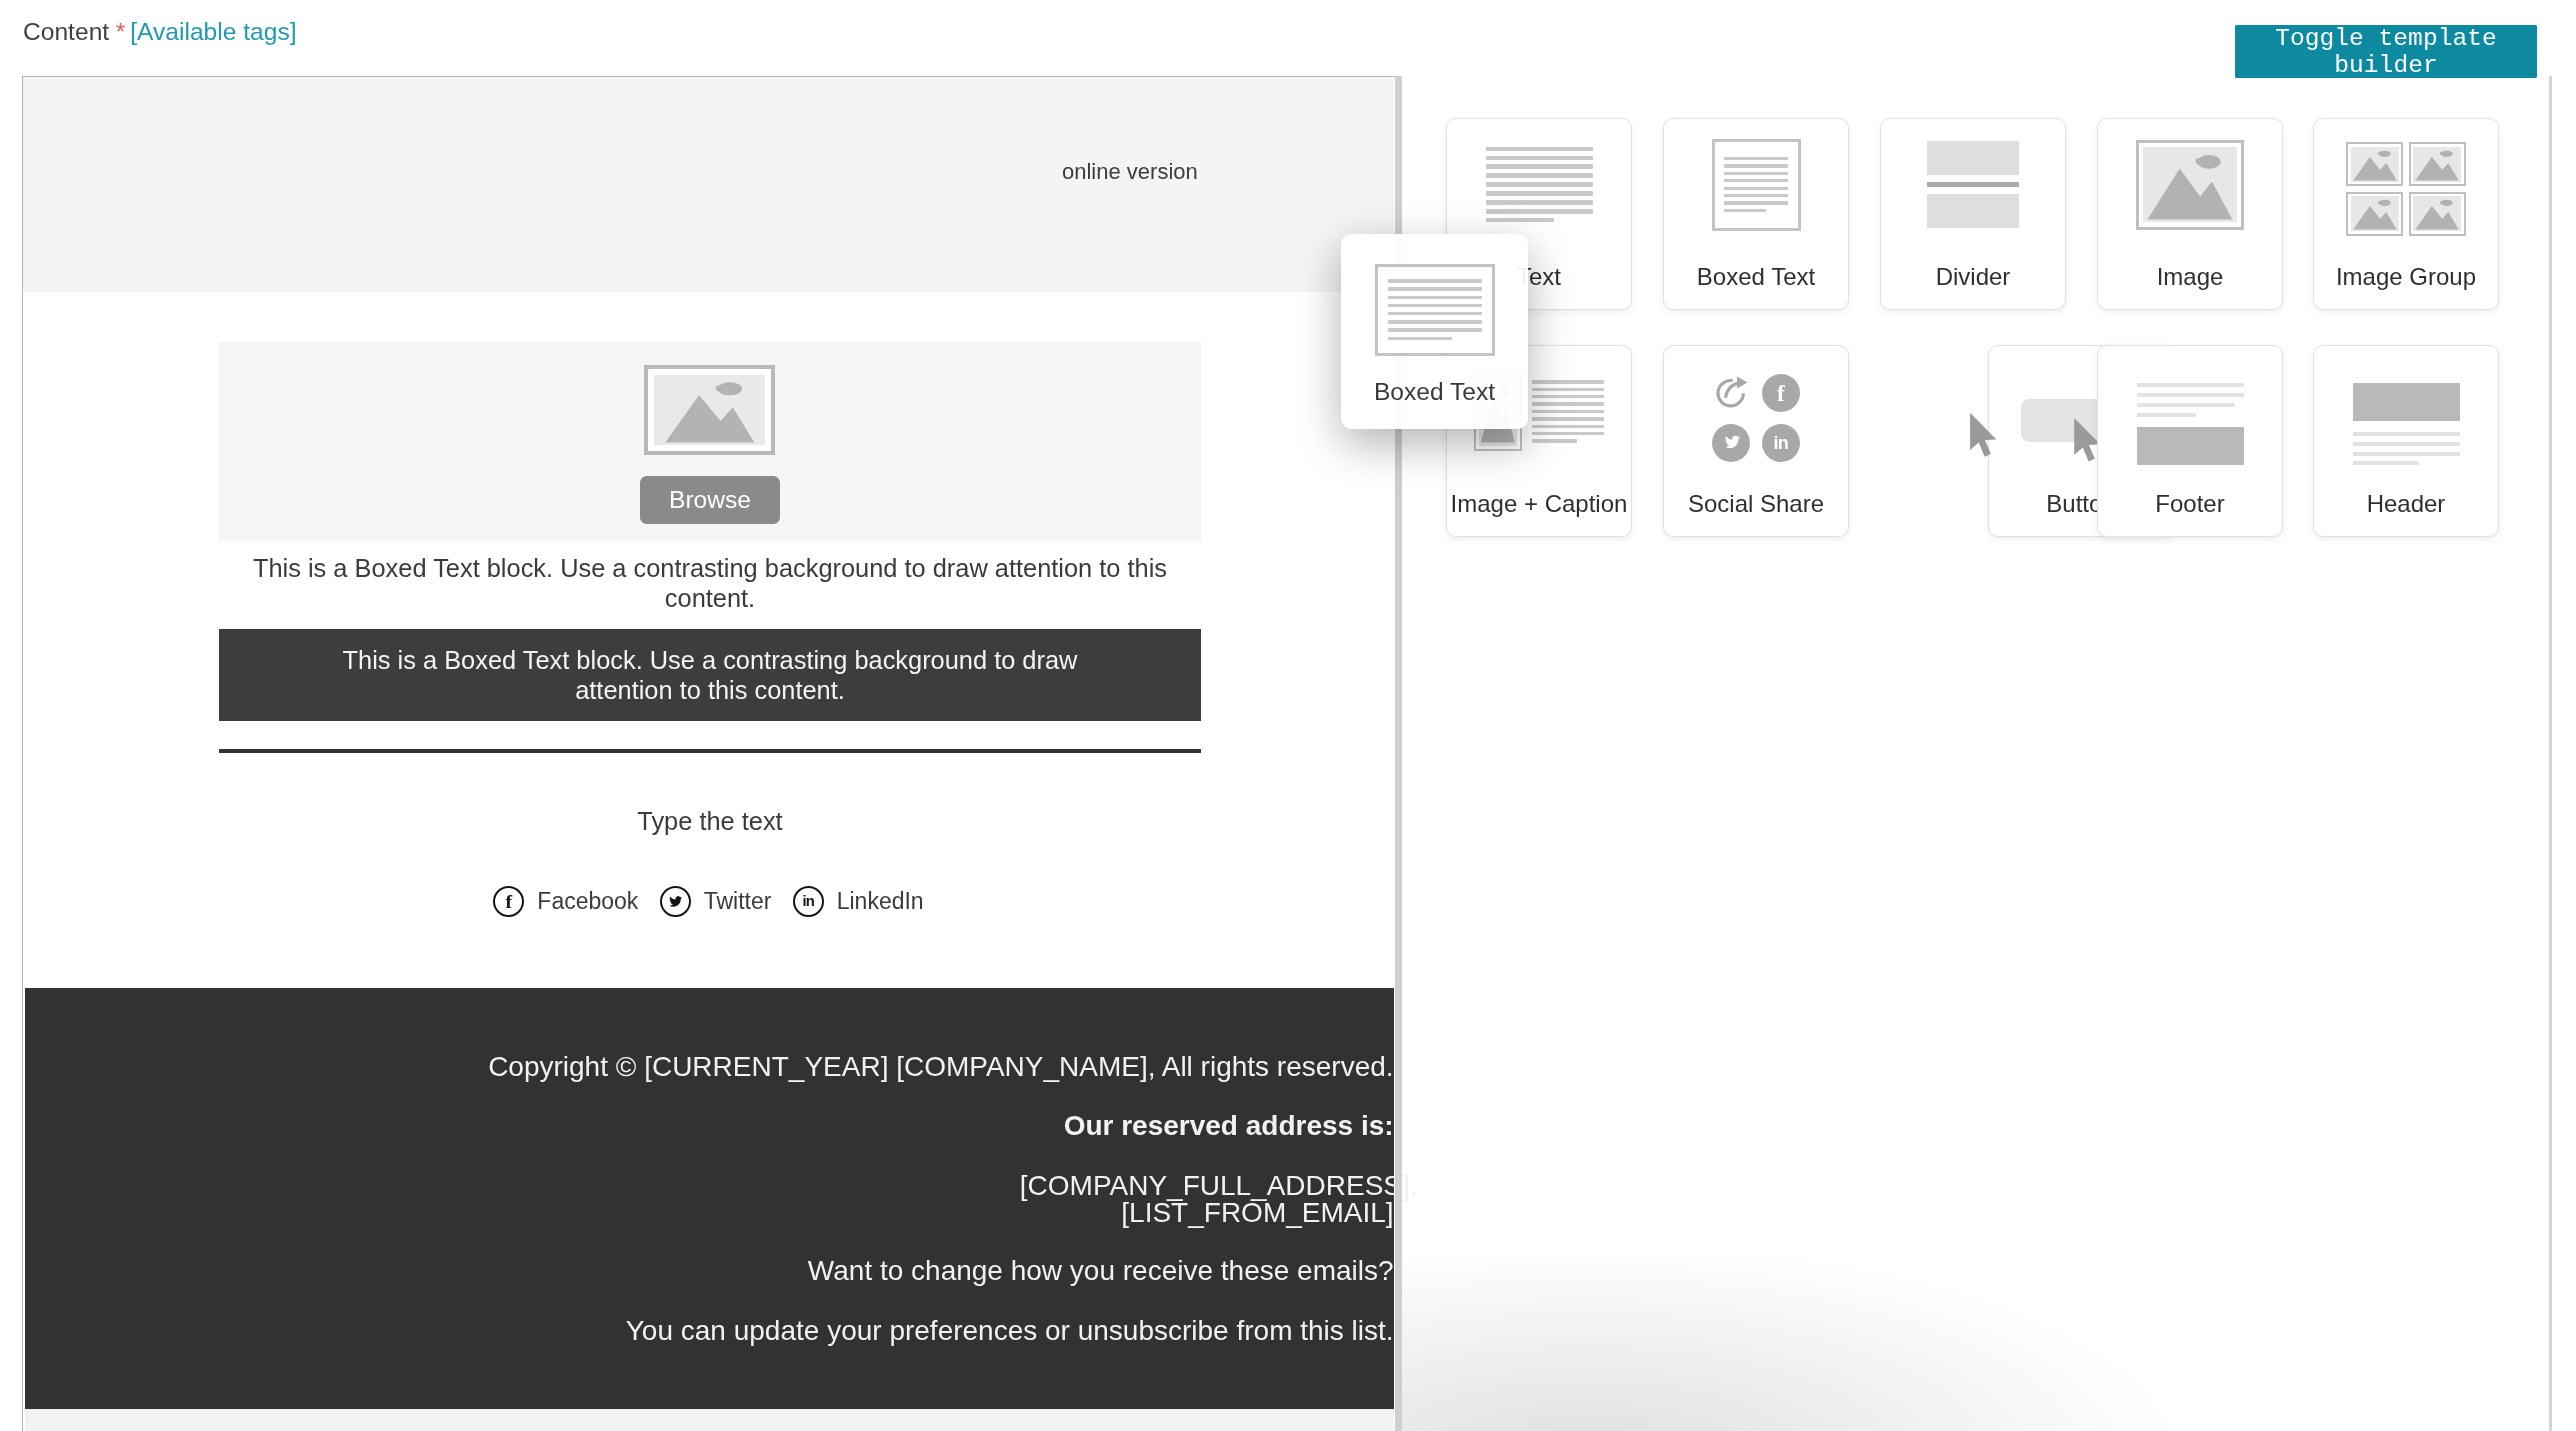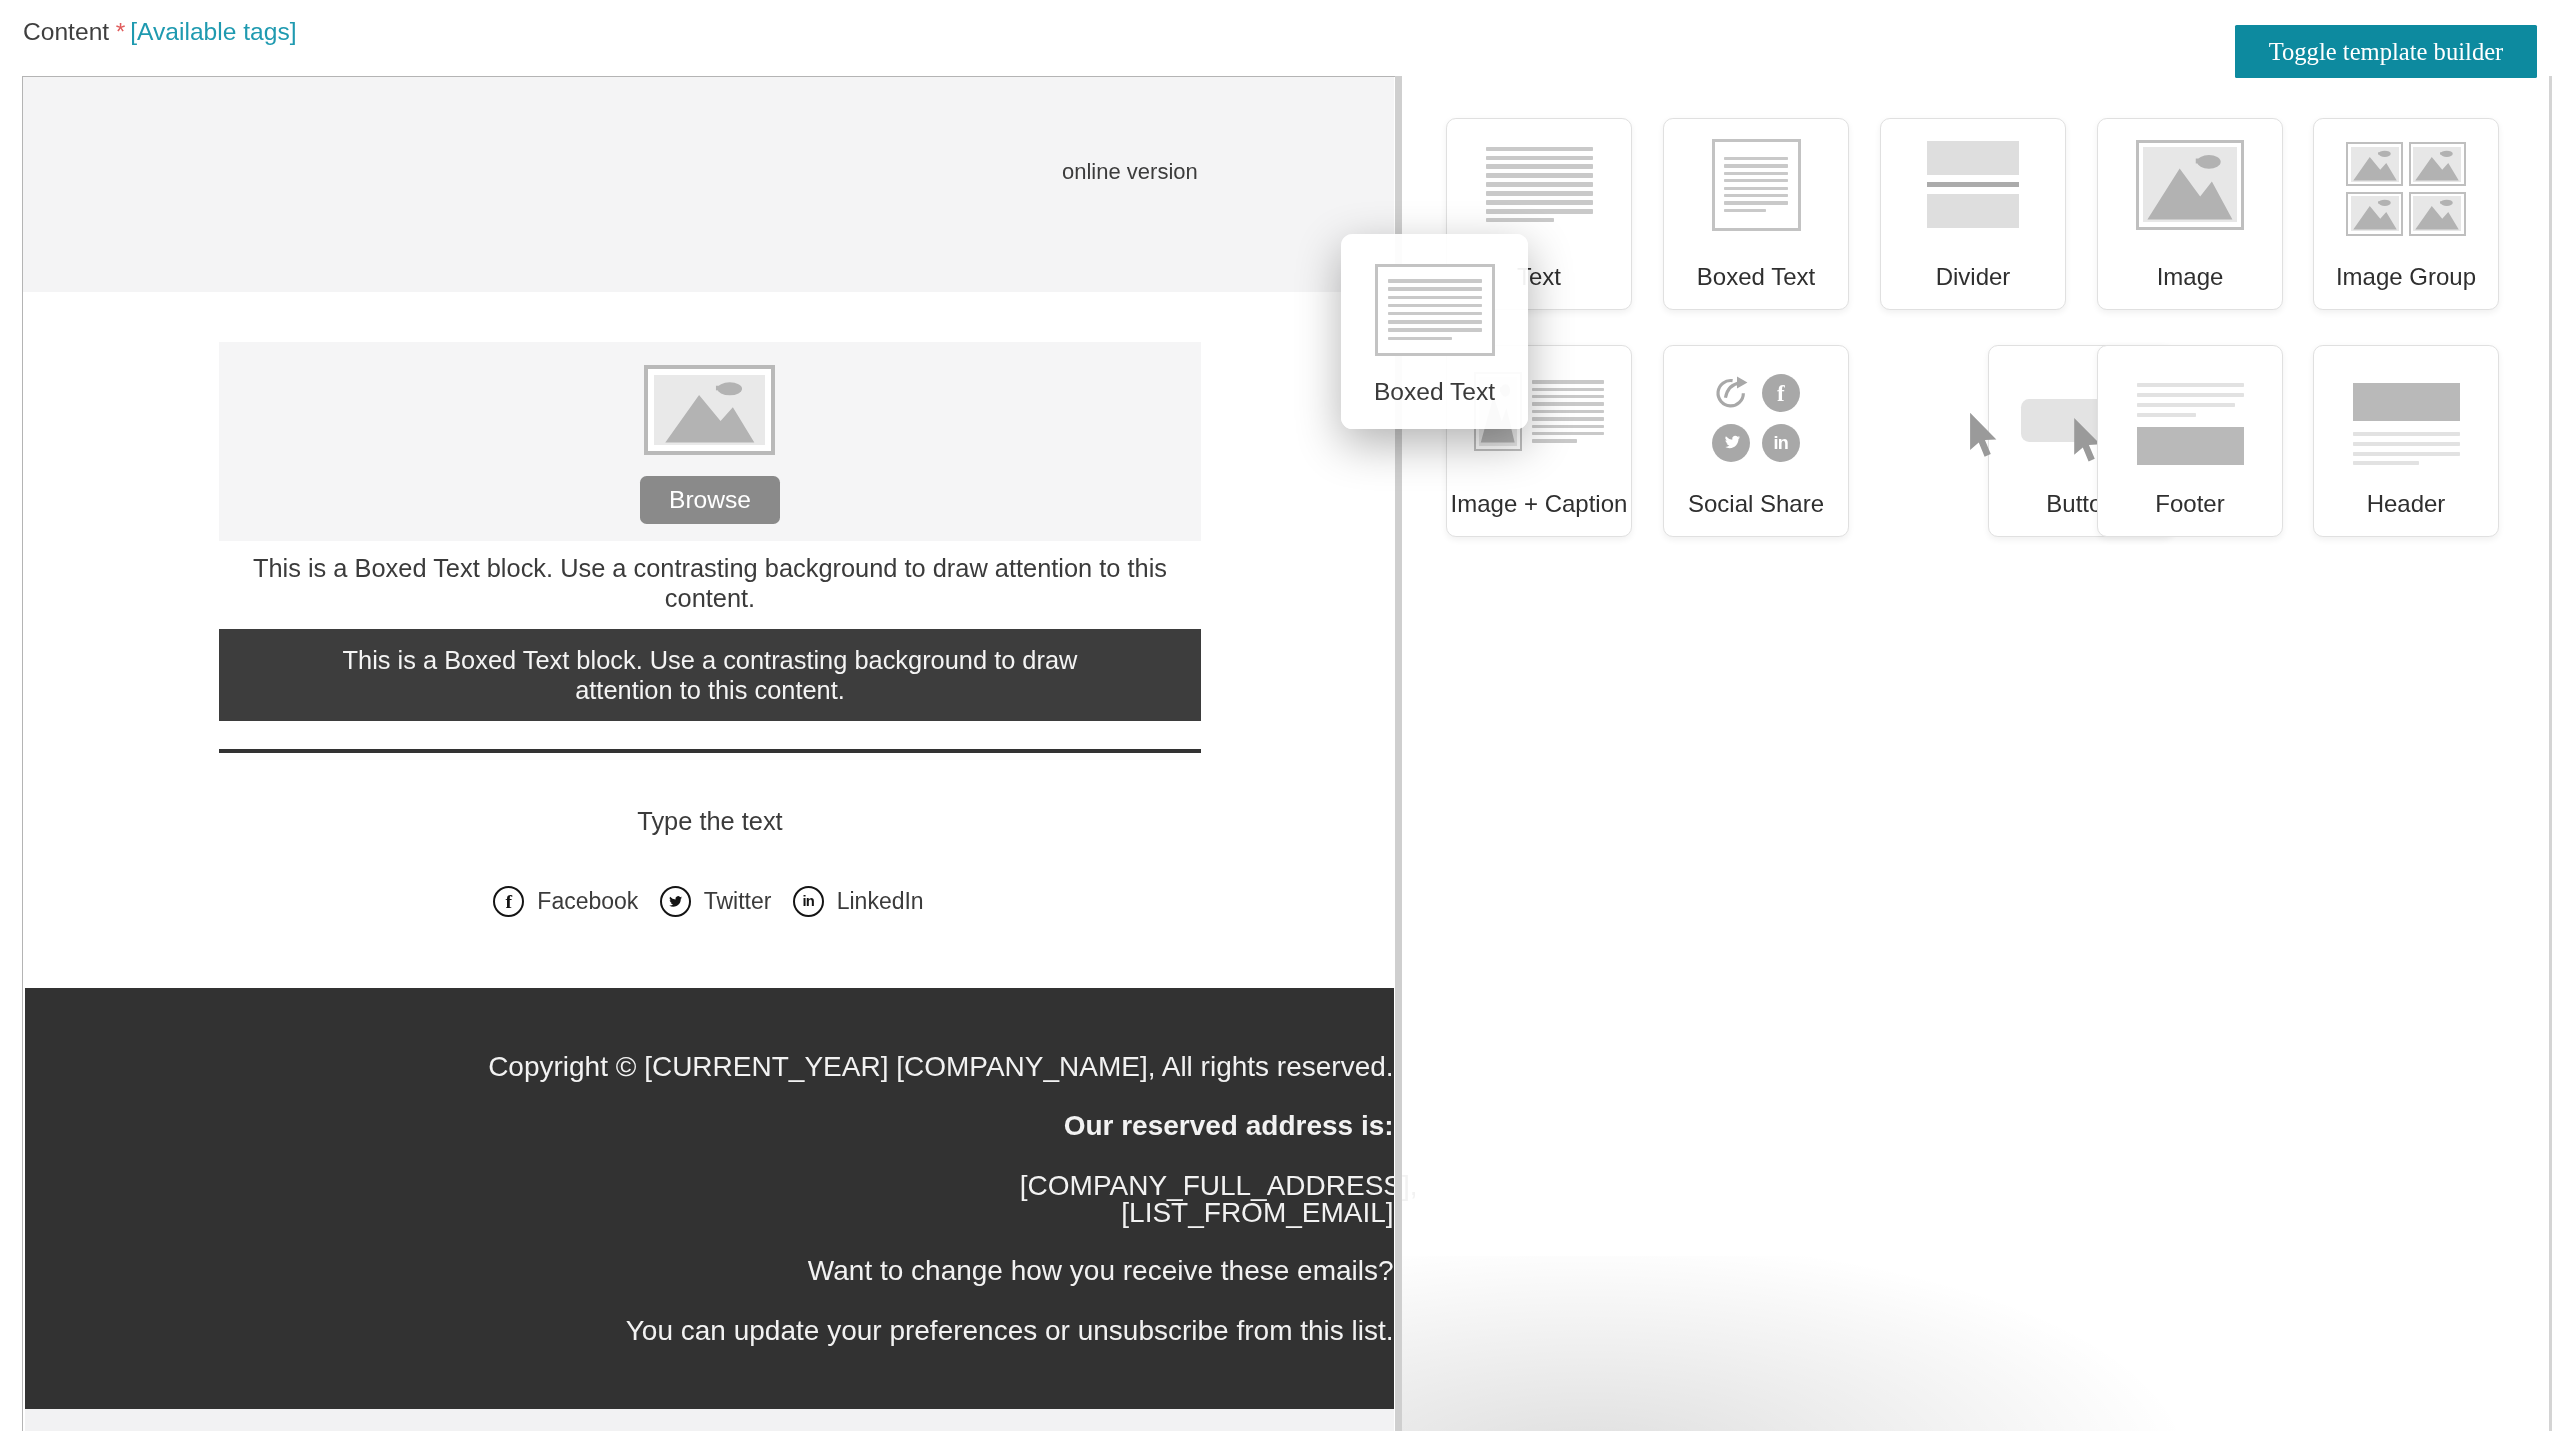--- a/index.html
+++ b/index.html
@@ -7,21 +7,21 @@
     font-family:"Liberation Sans","DejaVu Sans",sans-serif; }
   #stage { position:relative; width:2576px; height:1348px; }
 
   
   .topbar { position:absolute; left:23px; top:18px; font-size:24.6px; color:#3f3f3f; }
   .topbar .req { color:#e05c5c; margin:0 4.9px 0 6.6px; }
   .topbar .tags-link { color:#1f9ab0; cursor:pointer; }
   .toggle-btn { position:absolute; left:2235px; top:25.4px; width:302px; height:53px;
     background:#0d8a9f; color:#ffffff; font-size:24.6px; border:none; border-radius:1.6px;
     display:flex; align-items:center; justify-content:center; cursor:pointer;
-    font-family:Liberation Serif, serif; }
+    font-family:Liberation Mono, monospace; }
 
   
   .content-box { position:absolute; left:22px; top:76px; width:1373px; height:1355px;
     border:1.6px solid #b4b4b4; border-bottom:none; border-right:none; background:#ffffff; }
   .v-divider { position:absolute; left:1395px; top:76px; width:7.4px; height:1355px; background:#cfcfcf; }
 
   .preheader { position:absolute; left:0; top:0; width:1371px; height:215px; background:#f4f4f5; }
   .online-version { position:absolute; left:1039px; top:82px; font-size:22px; color:#3c3c3c; cursor:pointer; }
 
   .image-block { position:absolute; left:196px; top:265px; width:982px; height:199px; background:#f5f5f6; }

